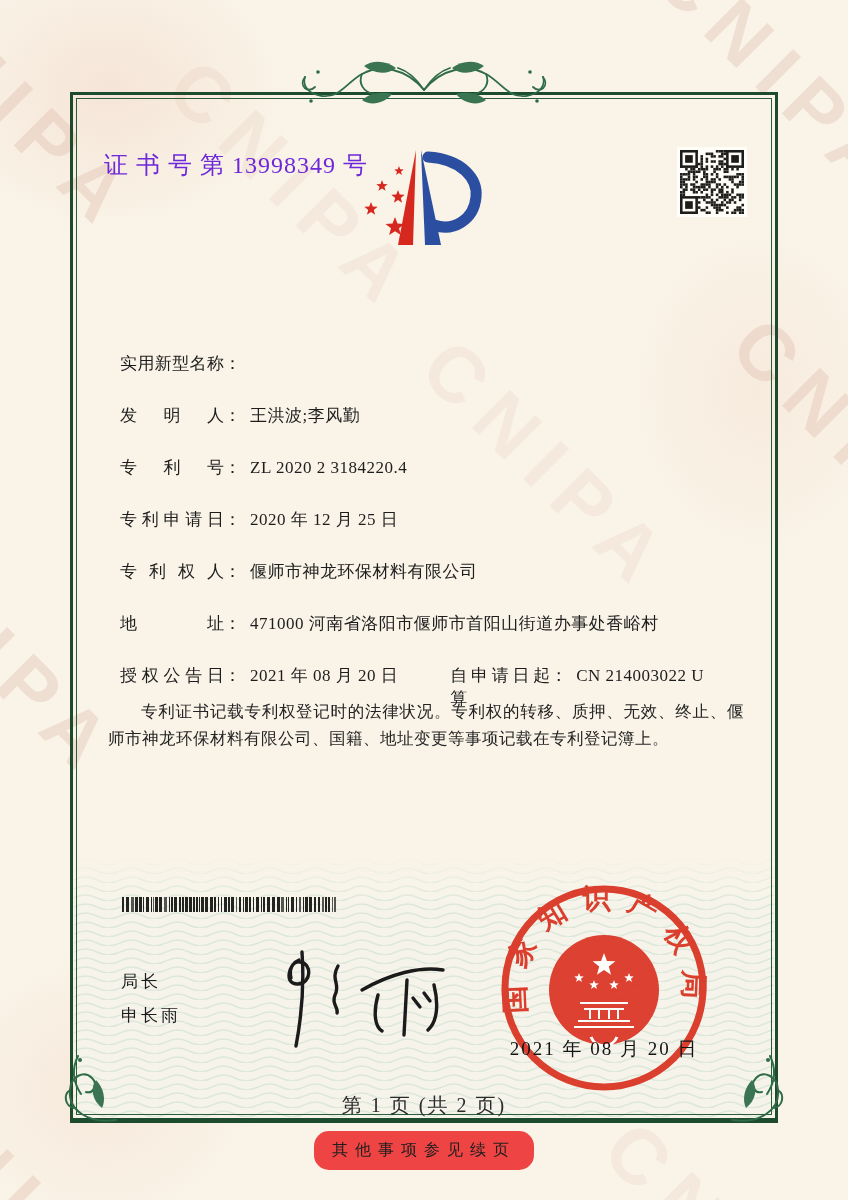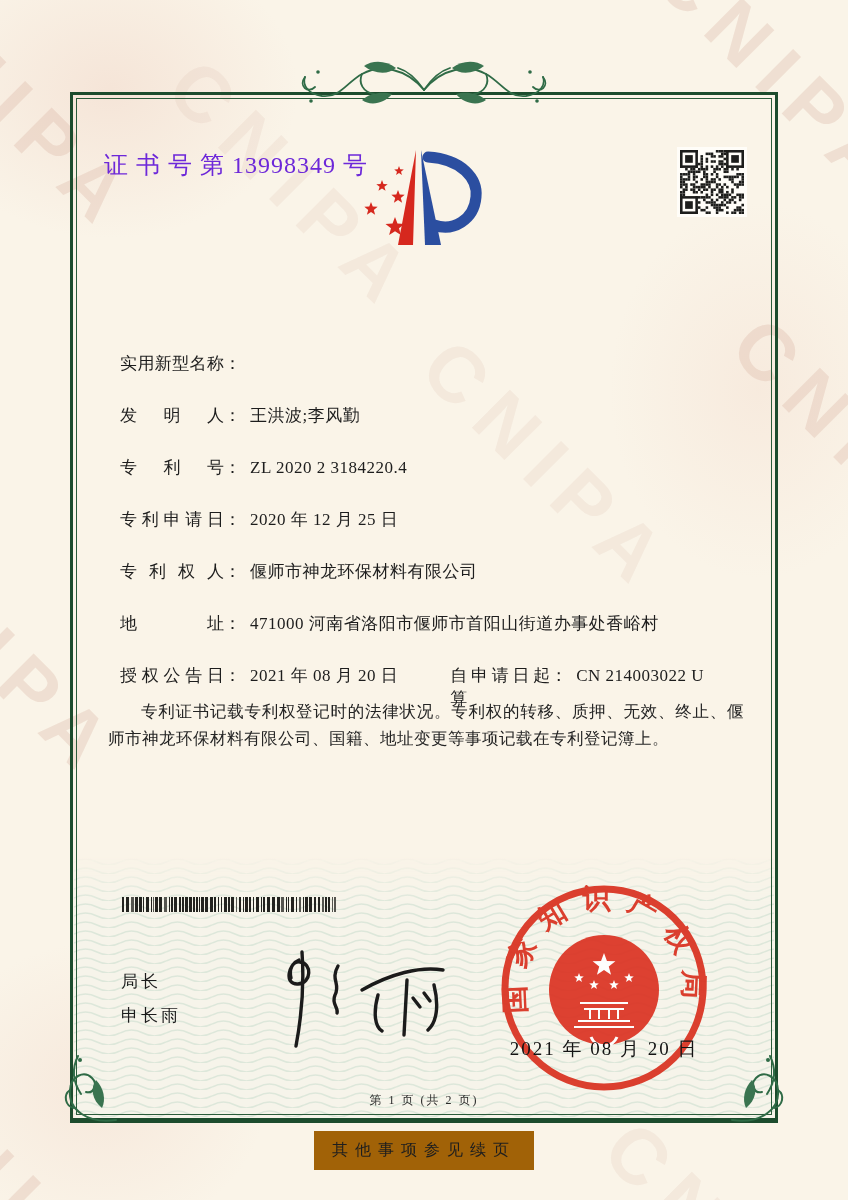--- a/index.html
+++ b/index.html
@@ -76,26 +76,26 @@
   .barcode-svg { position:absolute; left:122px; top:897px; }
 
   .sig-title { position:absolute; left:121px; top:970px; font-size:17px; letter-spacing:3px; color:#1c1c1c; }
   .sig-name  { position:absolute; left:121px; top:1004px; font-size:17px; letter-spacing:3px; color:#1c1c1c; }
   .signature-svg { position:absolute; left:240px; top:938px; }
 
   .seal-svg { position:absolute; left:494px; top:885px; }
 
   .page-info {
     position:absolute; left:0; top:1092px; width:848px; text-align:center;
-    font-size:12px; color:#2a2a2a; letter-spacing:2px;
+    font-size:20px; color:#2a2a2a; letter-spacing:2px;
   }
   .cont-note {
     position:absolute; left:50%; transform:translateX(-50%); top:1131px;
-    background:#a16207; padding:9px 18px; font-size:16px; color:#1e1e1e;
-    letter-spacing:7px; white-space:nowrap;
+    background:#ef4444; padding:9px 18px; font-size:16px; color:#1e1e1e;
+    letter-spacing:7px; white-space:nowrap;border-radius:15px;
   }
   .orn { position:absolute; pointer-events:none; }
 </style>
 </head>
 <body>
 
 <div class="page">
 
   <div class="blob b1"></div>
   <div class="blob b2"></div>

